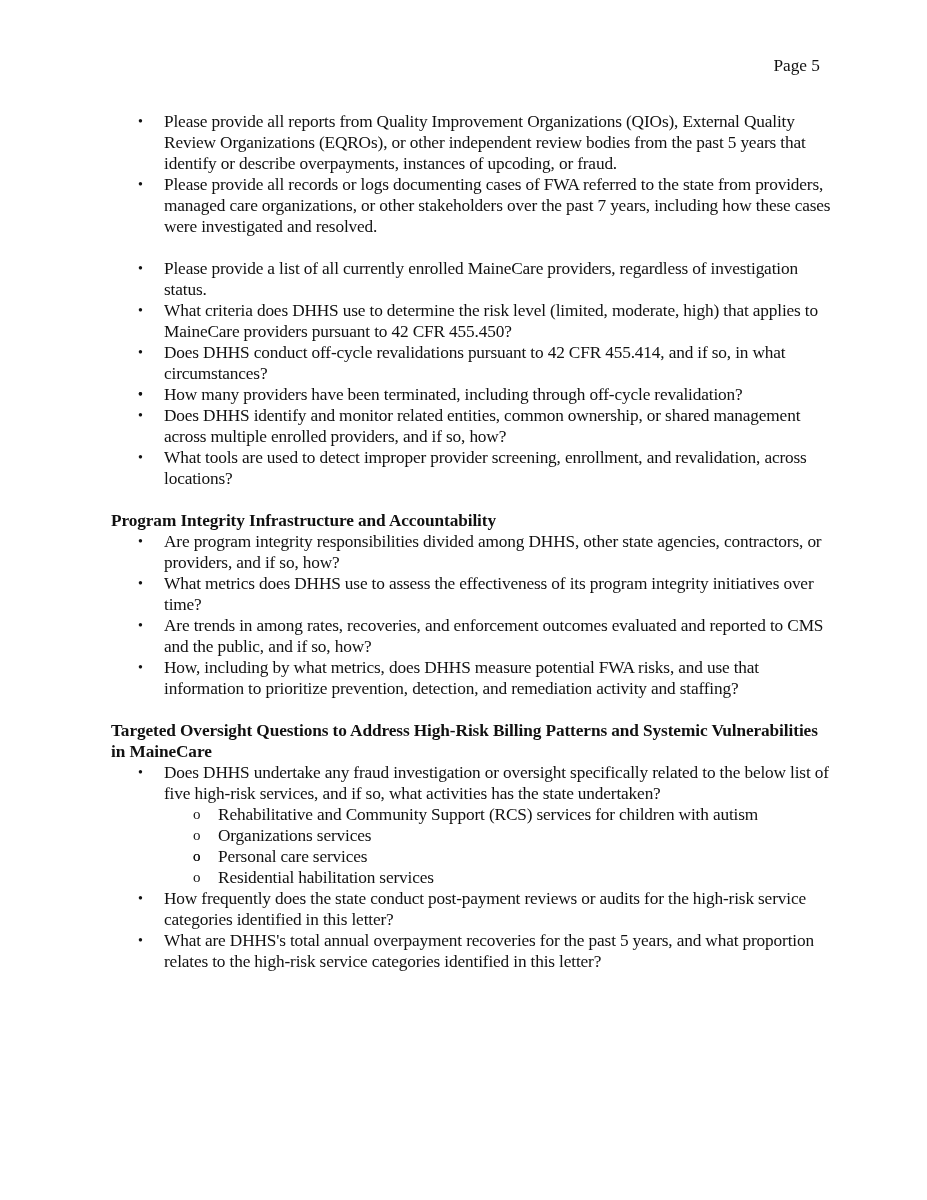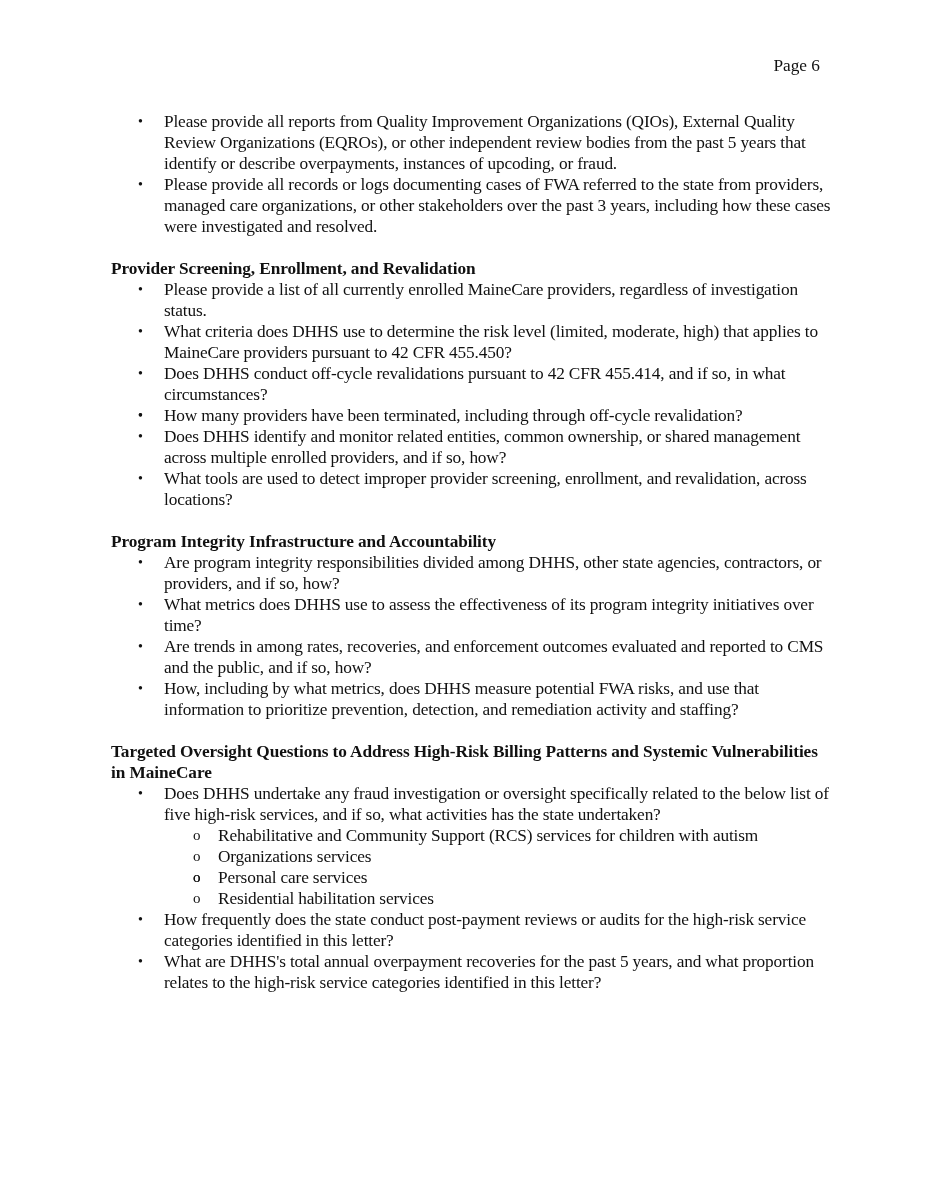--- a/index.html
+++ b/index.html
@@ -33,33 +33,32 @@
     ul.sub { list-style: none; margin: 0; padding: 0; }
     ul.sub > li { position: relative; padding-left: 54px; margin: 0; }
     ul.sub > li .sub-bullet {
       position: absolute; left: 29px; top: 0; font-size: 15px;
     }
     .text { letter-spacing: -0.15px; }
   </style>
 </head>
 <body>
 
-<div class="page-number">Page 6</div>
+<div class="page-number">Page 5</div>
 
 <div class="content">
 
   <div class="section">
     <ul class="bullets">
       <li><span class="bullet">•</span><span class="text">Please provide all reports from Quality Improvement Organizations (QIOs), External Quality Review Organizations (EQROs), or other independent review bodies from the past 5 years that identify or describe overpayments, instances of upcoding, or fraud.</span></li>
-      <li><span class="bullet">•</span><span class="text">Please provide all records or logs documenting cases of FWA referred to the state from providers, managed care organizations, or other stakeholders over the past 3 years, including how these cases were investigated and resolved.</span></li>
+      <li><span class="bullet">•</span><span class="text">Please provide all records or logs documenting cases of FWA referred to the state from providers, managed care organizations, or other stakeholders over the past 7 years, including how these cases were investigated and resolved.</span></li>
     </ul>
   </div>
 
   <div class="section">
-    <div class="heading">Provider Screening, Enrollment, and Revalidation</div>
     <ul class="bullets">
       <li><span class="bullet">•</span><span class="text">Please provide a list of all currently enrolled MaineCare providers, regardless of investigation status.</span></li>
       <li><span class="bullet">•</span><span class="text">What criteria does DHHS use to determine the risk level (limited, moderate, high) that applies to MaineCare providers pursuant to 42 CFR 455.450?</span></li>
       <li><span class="bullet">•</span><span class="text">Does DHHS conduct off-cycle revalidations pursuant to 42 CFR 455.414, and if so, in what circumstances?</span></li>
       <li><span class="bullet">•</span></li>
       <li><span class="bullet">•</span><span class="text">How many providers have been terminated, including through off-cycle revalidation?</span></li>
       <li><span class="bullet">•</span><span class="text">Does DHHS identify and monitor related entities, common ownership, or shared management across multiple enrolled providers, and if so, how?</span></li>
       <li><span class="bullet">•</span><span class="text">What tools are used to detect improper provider screening, enrollment, and revalidation, across locations?</span></li>
     </ul>
   </div>

